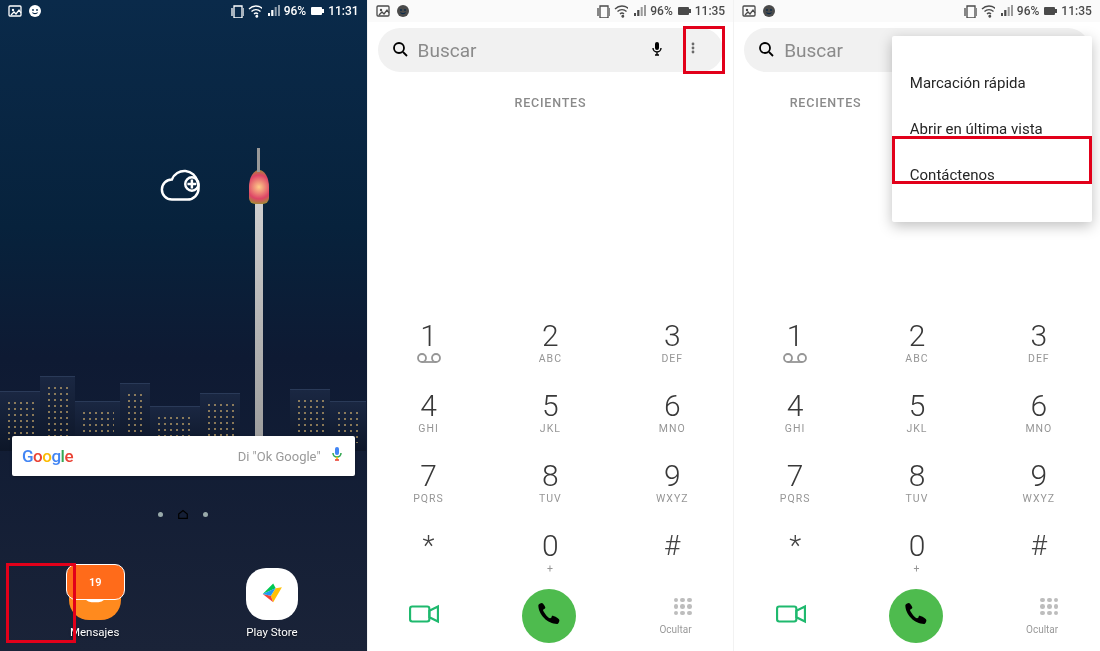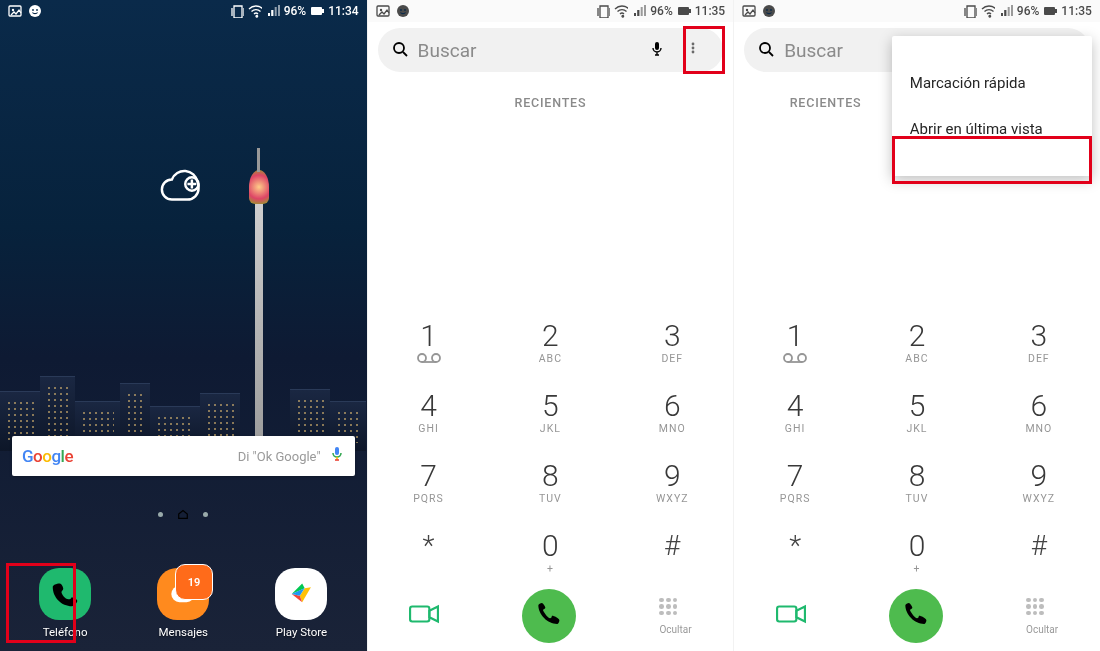--- a/index.html
+++ b/index.html
@@ -33,41 +33,41 @@
 .pager{position:absolute;top:508px;left:0;right:0;display:flex;justify-content:center;gap:14px;align-items:center}
 .pager .dot{width:5px;height:5px;border-radius:50%;background:#9aa}
 .pager svg{width:12px;height:12px;fill:#eee}
 .dock{position:absolute;bottom:12px;left:0;right:0;display:flex;justify-content:space-around;padding:0 6px}
 .appicon{display:flex;flex-direction:column;align-items:center;gap:5px;width:66px;position:relative}
 .appicon .ic{width:52px;height:52px;border-radius:20px;display:flex;align-items:center;justify-content:center;position:relative}
 .appicon .lbl{color:#fff;font-size:11.5px;text-shadow:0 1px 2px rgba(0,0,0,.6)}
 .ic.phone{background:#1FB96E}.ic.msg{background:#FF8A1E}.ic.net{background:#6B4CE6}
 .ic.play{background:#fff}.ic.cam{background:#2B8FD6}
 .ic svg{width:28px;height:28px}
-.badge{position:absolute;top:-4px;right:-4px;min-width:20px;height:36px;padding:0 12px;border-radius:10px;background:#FF6B1A;color:#fff;font-size:11px;font-weight:600;display:flex;align-items:center;justify-content:center;border:1.5px solid #fff}
+.badge{position:absolute;top:-4px;right:-4px;min-width:20px;height:36px;padding:0 22px;border-radius:10px;background:#FF6B1A;color:#fff;font-size:11px;font-weight:600;display:flex;align-items:center;justify-content:center;border:1.5px solid #fff}
 .hl{position:absolute;border:3px solid #E2001A;pointer-events:none}
 
 .phoneapp{background:#fff}
 .searchwrap{position:absolute;top:28px;left:10px;right:10px;height:44px;background:#f1f1f1;border-radius:24px;display:flex;align-items:center;padding:0 14px;gap:8px}
 .searchwrap svg{width:18px;height:18px;fill:#888}
 .searchwrap .ph{color:#8b8b8b;font-size:19px;flex:1}
 .micbtn,.morebtn{width:28px;display:flex;justify-content:center}
 .tabs{position:absolute;top:82px;left:0;right:0;height:40px;display:flex}
 .tabs .tab{flex:1;display:flex;align-items:center;justify-content:center;font-size:12.5px;letter-spacing:.8px;color:#8a8a8a;font-weight:500}
 .dialpad{position:absolute;bottom:64px;left:0;right:0;display:grid;grid-template-columns:repeat(3,1fr);grid-template-rows:repeat(4,70px)}
 .key{display:flex;flex-direction:column;align-items:center;justify-content:center}
 .key .num{font-size:30px;font-weight:300;color:#393939;line-height:1}
 .key .sub{font-size:10.5px;color:#969696;letter-spacing:1px;margin-top:1px;height:12px}
 .key .sym{font-size:28px;color:#444;font-weight:300}
 .vm svg{width:24px;height:12px;stroke:#969696;stroke-width:1.8;fill:none}
 .callrow{position:absolute;bottom:6px;left:0;right:0;height:58px;display:flex;align-items:center;justify-content:space-around}
 .vcall svg{width:30px;height:22px;stroke:#1FB96E;stroke-width:2;fill:none}
 .callbtn{width:54px;height:54px;border-radius:50%;background:#4EBB4E;display:flex;align-items:center;justify-content:center}
 .callbtn svg{width:26px;height:26px;fill:#fff}
-.hide{display:flex;flex-direction:column;align-items:flex-start;gap:8px;color:#9a9a9a;font-size:10px}
+.hide{display:flex;flex-direction:column;align-items:flex-end;gap:8px;color:#9a9a9a;font-size:10px}
 .hide .grid9{width:18px;height:18px;display:grid;grid-template-columns:repeat(3,1fr);grid-template-rows:repeat(3,1fr);gap:2px}
 .hide .grid9 span{background:#bdbdbd;border-radius:50%}
 
 .menu{position:absolute;top:36px;right:8px;width:200px;background:#fff;border-radius:2px;box-shadow:0 4px 14px rgba(0,0,0,.25);padding:24px 0}
 .menu .mi{padding:14px 18px;font-size:15px;color:#262626}
 </style>
 </head>
 <body>
 
 <svg width="0" height="0" style="position:absolute">
@@ -191,49 +191,41 @@
     <svg>
         <use href="#i-wifi"></use>
       </svg>
     <svg>
         <use href="#i-signal"></use>
       </svg>
     <span>96%</span>
     <svg>
         <use href="#i-batt"></use>
       </svg>
-    <span>11:34</span>
+    <span>11:31</span>
   </div>
   <div class="cloud-widget"><svg viewBox="0 0 48 36">
         <use href="#i-cloud"></use>
       </svg></div>
   <div class="googlebar">
     <span class="glogo"><span class="gB">G</span><span class="gR">o</span><span class="gY">o</span><span class="gB">g</span><span class="gG">l</span><span class="gR">e</span></span>
     <span class="ghint">Di "Ok Google"</span>
     <span class="gmic"><svg viewBox="0 0 14 16">
           <use href="#i-gmic"></use>
         </svg></span>
   </div>
   <div class="pager">
     <span class="dot"></span>
       <svg viewBox="0 0 14 14">
         <use href="#i-home"></use>
       </svg>
       <span class="dot"></span>
   </div>
   <div class="dock">
     <div class="appicon">
-        <div class="ic phone">
-          <svg viewBox="0 0 16 16" style="fill:#fff">
-            <use href="#i-phone"></use>
-          </svg>
-        </div>
-        <span class="lbl">Teléfono</span>
-      </div>
-    <div class="appicon">
         <div class="ic msg">
           <svg viewBox="0 0 24 20">
             <use href="#i-msg"></use>
           </svg>
           <span class="badge">19</span>
         </div>
         <span class="lbl">Mensajes</span>
       </div>
     <div class="appicon">
         <div class="ic play">
@@ -477,15 +469,16 @@
           <span></span>
           <span></span>
           <span></span>
         </div>
         <span>Ocultar</span>
       </div>
   </div>
   <div class="menu">
     <div class="mi">Marcación rápida</div>
     <div class="mi">Abrir en última vista</div>
+    <div class="mi">Contáctenos</div>
   </div>
   <div class="hl" style="right:8px;top:136px;width:200px;height:48px"></div>
 </div>
 
 </body></html>

